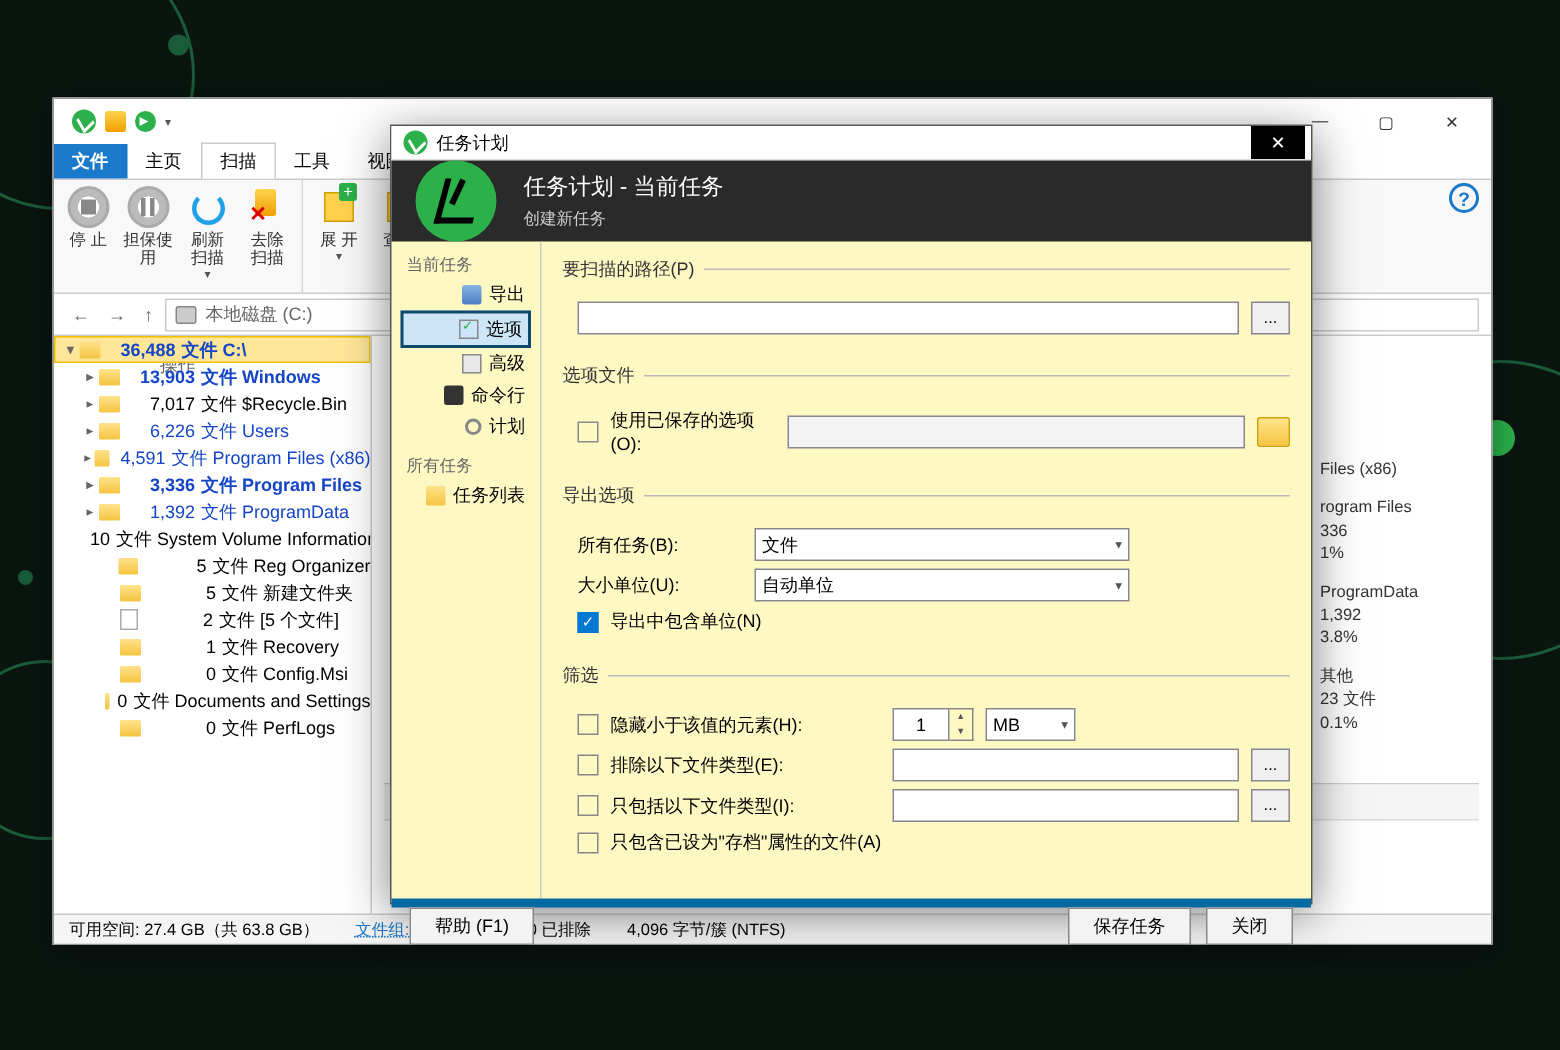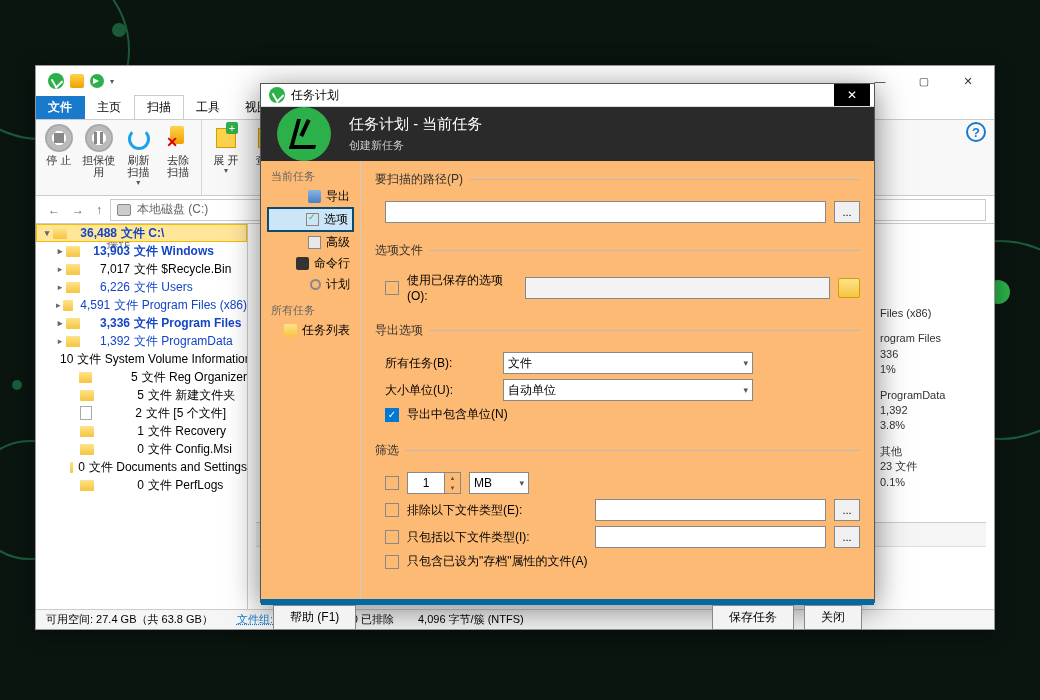--- a/index.html
+++ b/index.html
@@ -73,21 +73,21 @@
 .sum-head > div { padding:3px 8px; border-right:1px solid #ddd; }
 .sum-row { display:flex; padding:1px 0; }
 .sum-row > div { padding:1px 8px; }
 .drv-ico { width:14px; height:12px; display:inline-block; margin-right:4px; vertical-align:middle; background:#ccc; border:1px solid #888; border-radius:2px; }
 .drv-green::before { content:''; display:block; height:4px; background:#2cb04a; }
 
 .statusbar { height:20px; border-top:1px solid #ccc; font-size:11px; display:flex; align-items:center; gap:24px; padding:0 10px; background:#f5f5f5; }
 .statusbar a { color:#1979ca; text-decoration:underline dotted; }
 
 
-.dialog { position:absolute; left:260px; top:83px; width:615px; height:520px; background:#fdba74; border:1px solid #555; box-shadow: 0 6px 30px rgba(0,0,0,0.5); z-index:10; display:flex; flex-direction:column; }
+.dialog { position:absolute; left:260px; top:83px; width:615px; height:520px; background:#fef9c3; border:1px solid #555; box-shadow: 0 6px 30px rgba(0,0,0,0.5); z-index:10; display:flex; flex-direction:column; }
 .dlg-title { height:26px; background:#fff; display:flex; align-items:center; justify-content:space-between; padding:0 4px 0 8px; font-size:12px; border-bottom:1px solid #ddd; }
 .dlg-close { width:36px; height:22px; background:#000; color:#fff; display:flex; align-items:center; justify-content:center; font-size:12px; }
 .dlg-header { height:70px; background:#2a2a2a; display:flex; align-items:center; padding-left:16px; gap:18px; }
 .big-logo { width:54px; height:54px; background:#2cb04a; border-radius:50%; position:relative; }
 .big-logo::after { content:''; position:absolute; left:16px; top:12px; width:22px; height:26px; border-left:4px solid #000; border-bottom:4px solid #000; transform: skewX(-15deg); }
 .big-logo::before { content:''; position:absolute; left:26px; top:12px; width:4px; height:18px; background:#000; transform:rotate(25deg); }
 .dlg-header-txt h2 { color:#fff; font-size:15px; font-weight:normal; }
 .dlg-header-txt .sub { color:#ccc; font-size:11px; margin-top:4px; }
 
 .dlg-body { flex:1; display:flex; }
@@ -446,20 +446,21 @@
         <div class="form-row">
           <span class="chk checked">✓</span>
           <span>导出中包含单位(N)</span>
         </div>
       </fieldset>
 
       <fieldset>
         <legend>筛选</legend>
         <div class="form-row">
           <span class="chk"></span>
+          <label style="width:180px;">隐藏小于该值的元素(H):</label>
           <div class="spin">
             <input value="1" style="">
             <div class="spin-btns">
                 <div>▲</div>
                 <div>▼</div>
               </div>
           </div>
           <div class="sel-input" style="width:60px;">
               <span>MB</span>
               <span class="sel-caret">▾</span>

